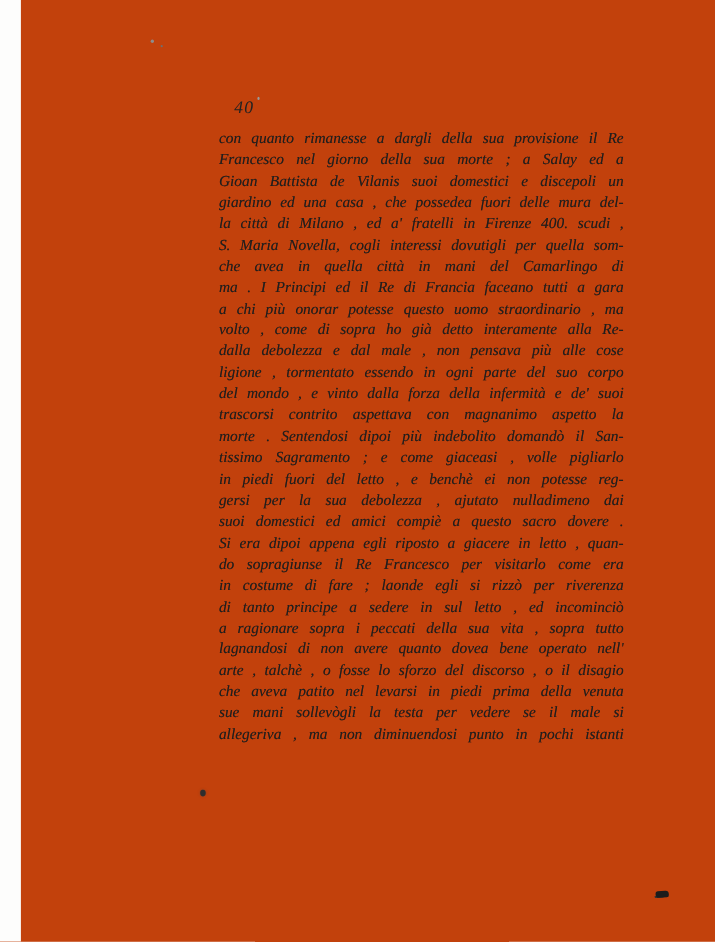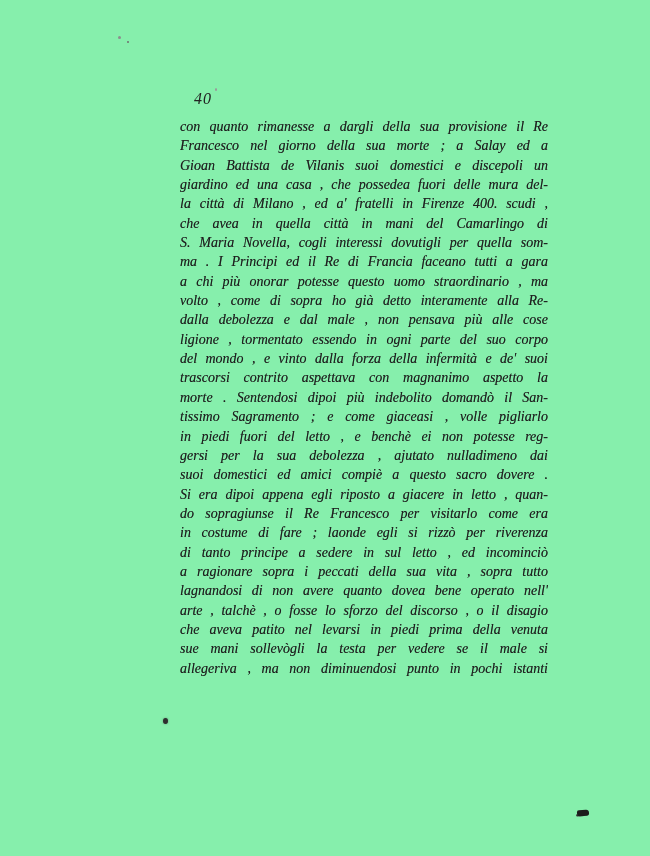--- a/index.html
+++ b/index.html
@@ -10,21 +10,22 @@
     width: 650px;
     height: 856px;
     background: #fdfdfc;
     position: relative;
     overflow: hidden;
     font-family: "Liberation Serif", serif;
   }
   .page {
     position: absolute;
     inset: 0;
-    background: #86efac;
+    background: #c2410c;
+    margin-left: 19px;
   }
   .page-number {
     position: absolute;
     left: 194px;
     top: 90px;
     font-style: italic;
     font-size: 16px;
     color: #222;
     letter-spacing: 1px;
   }
@@ -72,22 +73,22 @@
   <span class="speck speck-d"></span>
 
   <div class="page-number">40</div>
 
   <div class="text-block">
     <div class="line">con quanto rimanesse a dargli della sua provisione il Re</div>
     <div class="line">Francesco nel giorno della sua morte ; a Salay ed a</div>
     <div class="line">Gioan Battista de Vilanis suoi domestici e discepoli un</div>
     <div class="line">giardino ed una casa , che possedea fuori delle mura del-</div>
     <div class="line">la città di Milano , ed a' fratelli in Firenze 400. scudi ,</div>
+    <div class="line">S. Maria Novella, cogli interessi dovutigli per quella som-</div>
     <div class="line">che avea in quella città in mani del Camarlingo di</div>
-    <div class="line">S. Maria Novella, cogli interessi dovutigli per quella som-</div>
     <div class="line">ma . I Principi ed il Re di Francia faceano tutti a gara</div>
     <div class="line">a chi più onorar potesse questo uomo straordinario , ma</div>
     <div class="line">volto , come di sopra ho già detto interamente alla Re-</div>
     <div class="line">dalla debolezza e dal male , non pensava più alle cose</div>
     <div class="line">ligione , tormentato essendo in ogni parte del suo corpo</div>
     <div class="line">del mondo , e vinto dalla forza della infermità e de' suoi</div>
     <div class="line">trascorsi contrito aspettava con magnanimo aspetto la</div>
     <div class="line">morte . Sentendosi dipoi più indebolito domandò il San-</div>
     <div class="line">tissimo Sagramento ; e come giaceasi , volle pigliarlo</div>
     <div class="line">in piedi fuori del letto , e benchè ei non potesse reg-</div>

